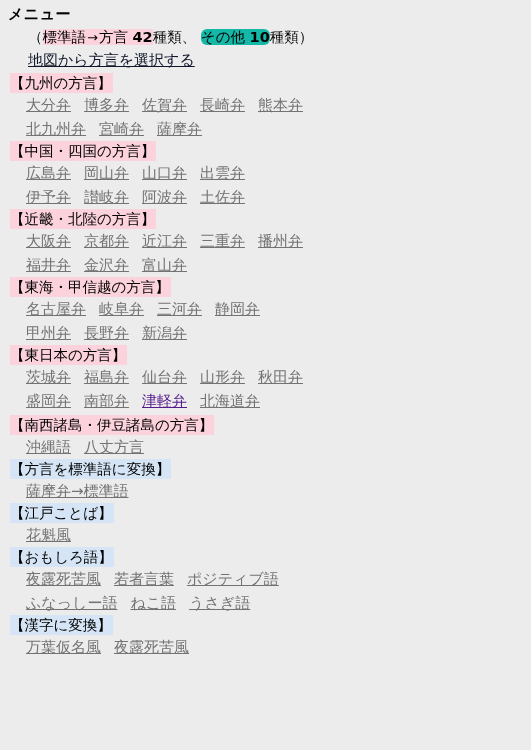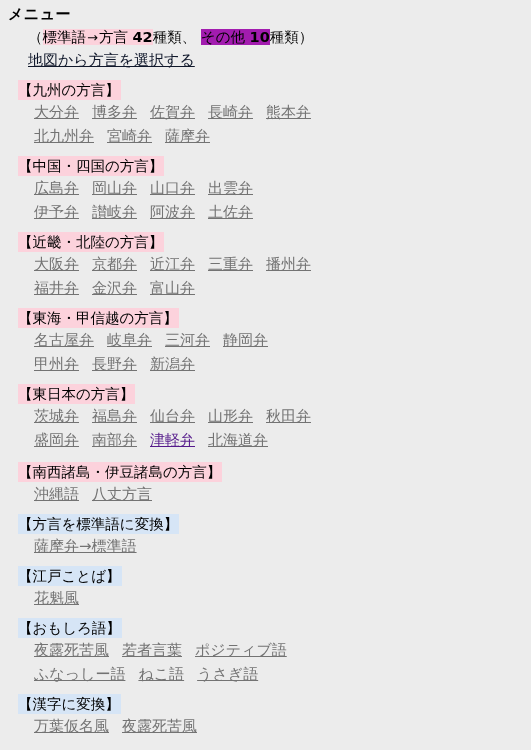--- a/index.html
+++ b/index.html
@@ -29,32 +29,33 @@
     font-size: 14.5px;
     line-height: 21px;
     margin: 0 0 1px 0;
     padding-left: 22px;
     white-space: nowrap;
   }
   .hl-pink {
     background: #fcd2dc;
   }
   .hl-blue {
-    background: #a21caf;
+    background: #14b8a6;
+    border-radius: 6px;
   }
   .count {
     font-weight: bold;
   }
   .toplink-row {
     line-height: 23px;
     padding-left: 22px;
     margin-bottom: 1px;
   }
   .section {
-    margin: 8px;
+    margin: 0;
   }
   .section-header {
     display: inline-block;
     font-size: 14.5px;
     line-height: 20px;
     padding: 0 1px 0 0;
     margin: 0 0 0 4px;
     white-space: nowrap;
   }
   .section-header.pink {

